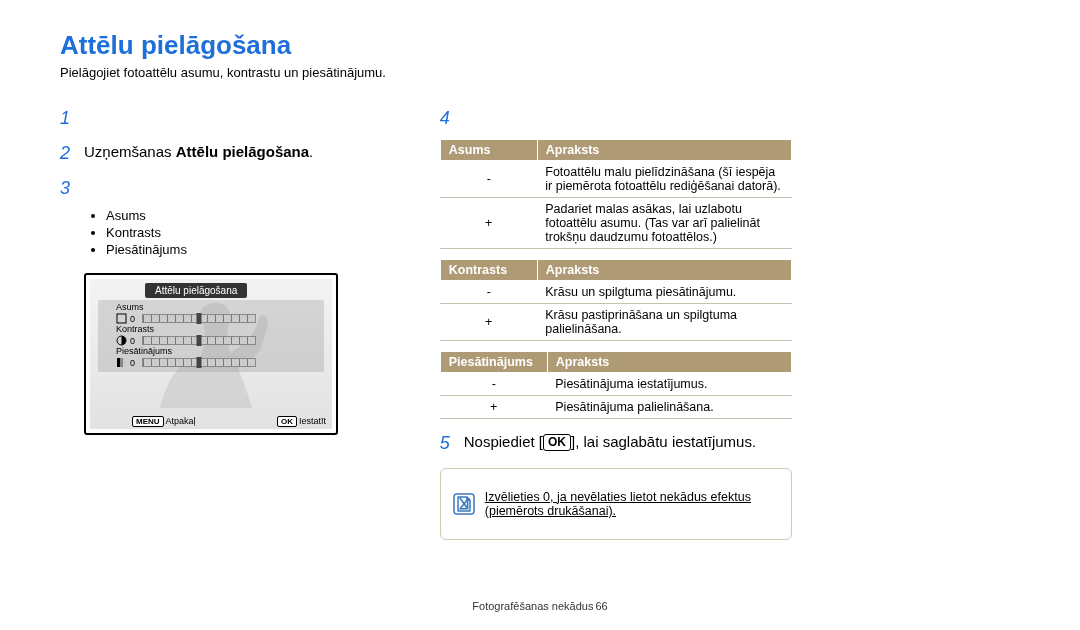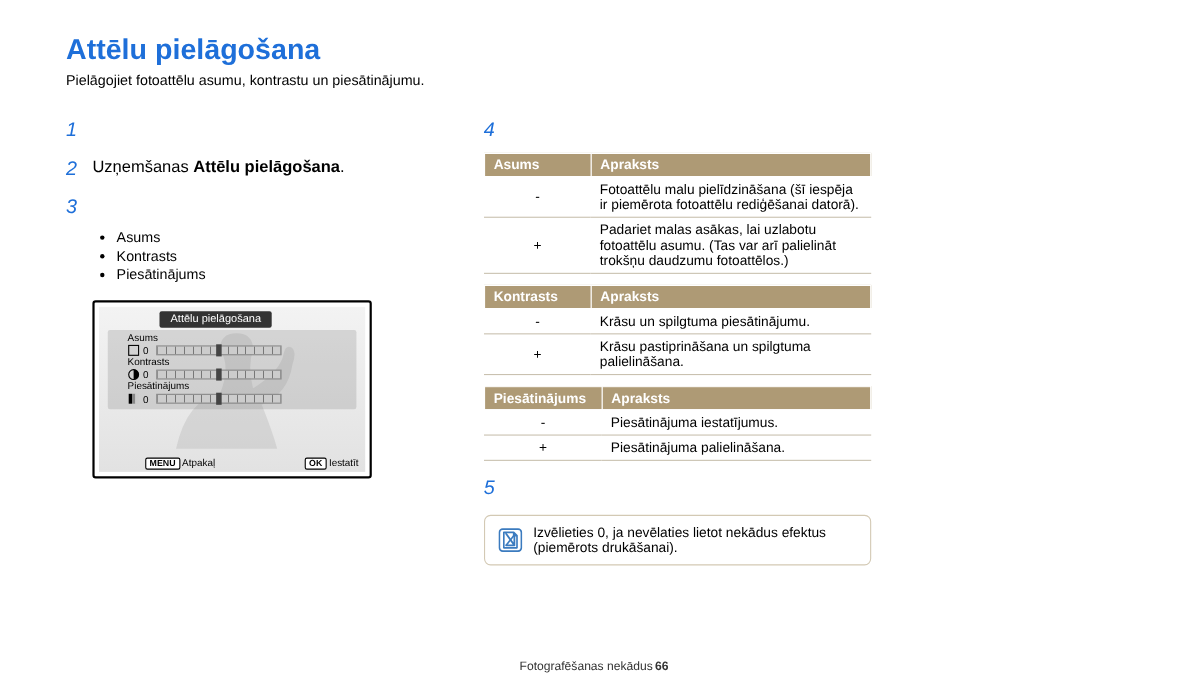--- a/index.html
+++ b/index.html
@@ -102,25 +102,26 @@
     vertical-align: middle;
   }
   table.desc td.sym {
     width: 70px;
     text-align: center;
   }
   
   .note {
     border: 1px solid #d3c9b4;
     border-radius: 6px;
-    padding: 8px 12px;
+    padding: 21px 12px;
     display: flex;
     align-items: center;
     font-size: 12.5px;
     margin-top: 10px;
+    text-decoration: underline;
   }
   .note-icon {
     flex-shrink: 0;
     margin-right: 10px;
   }
   
   .lcd-wrap {
     margin: 16px 0 0 24px;
   }
   .lcd {
@@ -208,21 +209,21 @@
   .lcd-over { position: relative; z-index: 1; }
   
   .footer {
     position: absolute;
     bottom: 18px;
     left: 0; width: 1080px;
     text-align: center;
     font-size: 11px;
     color: #333;
   }
-  .footer .pnum { font-weight: bold; margin-left: 2px; }
+  .footer .pnum { font-weight: normal; margin-left: 2px; }
   .bold { font-weight: bold; }
 </style>
 </head>
 <body>
 
 <div class="page">
   <div class="title">Attēlu pielāgošana</div>
   <div class="intro">Pielāgojiet fotoattēlu asumu, kontrastu un piesātinājumu.</div>
 
   <div class="cols">
@@ -356,20 +357,23 @@
             </tr>
         <tr>
               <td class="sym">+</td>
               <td>Piesātinājuma palielināšana.</td>
             </tr>
       </tbody>
         </table>
 
       <div class="step" style="margin-top:6px;">
         <div class="step-num">5</div>
+        <div class="step-text">
+          <span>Nospiediet [</span><span class="keycap">OK</span><span>], lai saglabātu iestatījumus.</span>
+        </div>
       </div>
 
       <div class="note">
         <svg class="note-icon" width="22" height="22" viewBox="0 0 22 22">
           <rect x="1" y="1" width="20" height="20" rx="3" fill="none" stroke="#3B7BBF" stroke-width="1.5"></rect>
           <path d="M6 4 L16 18 M16 4 L16 18 L6 18" stroke="#3B7BBF" stroke-width="2.2" fill="none" stroke-linecap="round" stroke-linejoin="round" transform="scale(0.75) translate(3.5,3)"></path>
           <path d="M5 5 L15 17 M5 5 L5 17 L15 17" stroke="#3B7BBF" stroke-width="2" fill="none" stroke-linecap="round" stroke-linejoin="round" opacity="0"></path>
           <path d="M6 5 L6 17 M6 5 L16 17 L16 5" stroke="#3B7BBF" stroke-width="0" fill="none"></path>
 
           <path d="M5 4 h9 l3 3 v11 h-12 z M14 4 v3 h3" fill="none" stroke="#3B7BBF" stroke-width="1.5" stroke-linejoin="round"></path>

